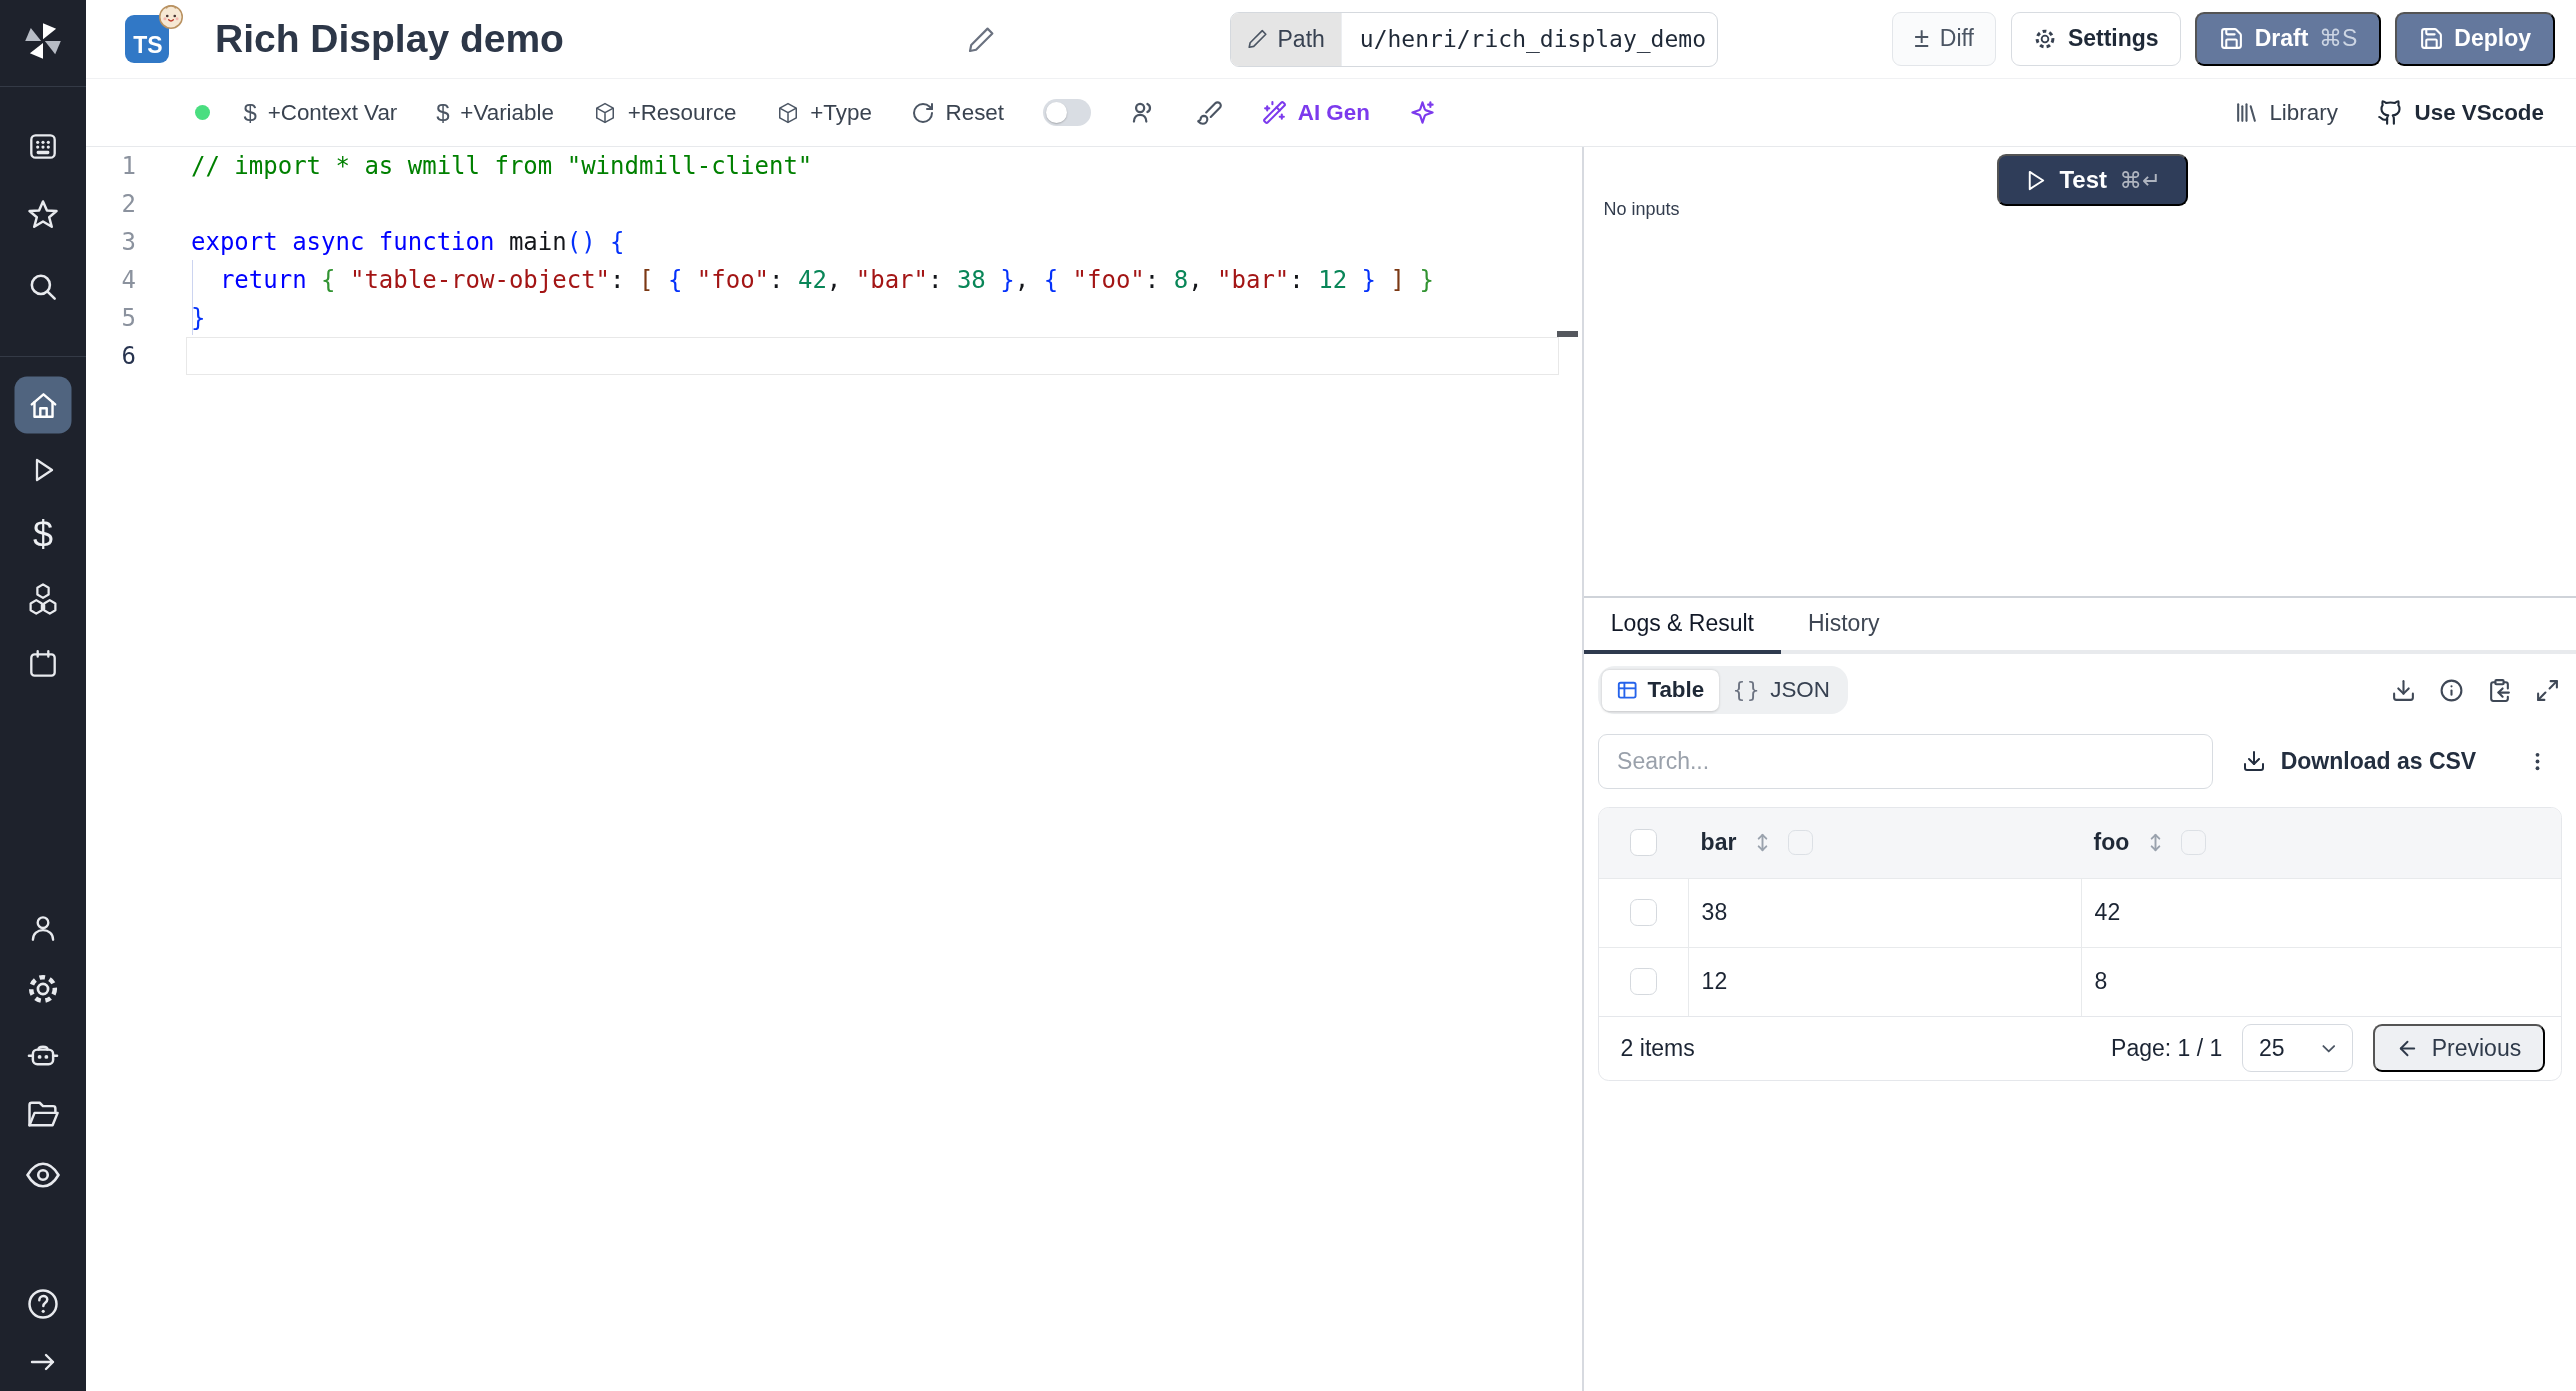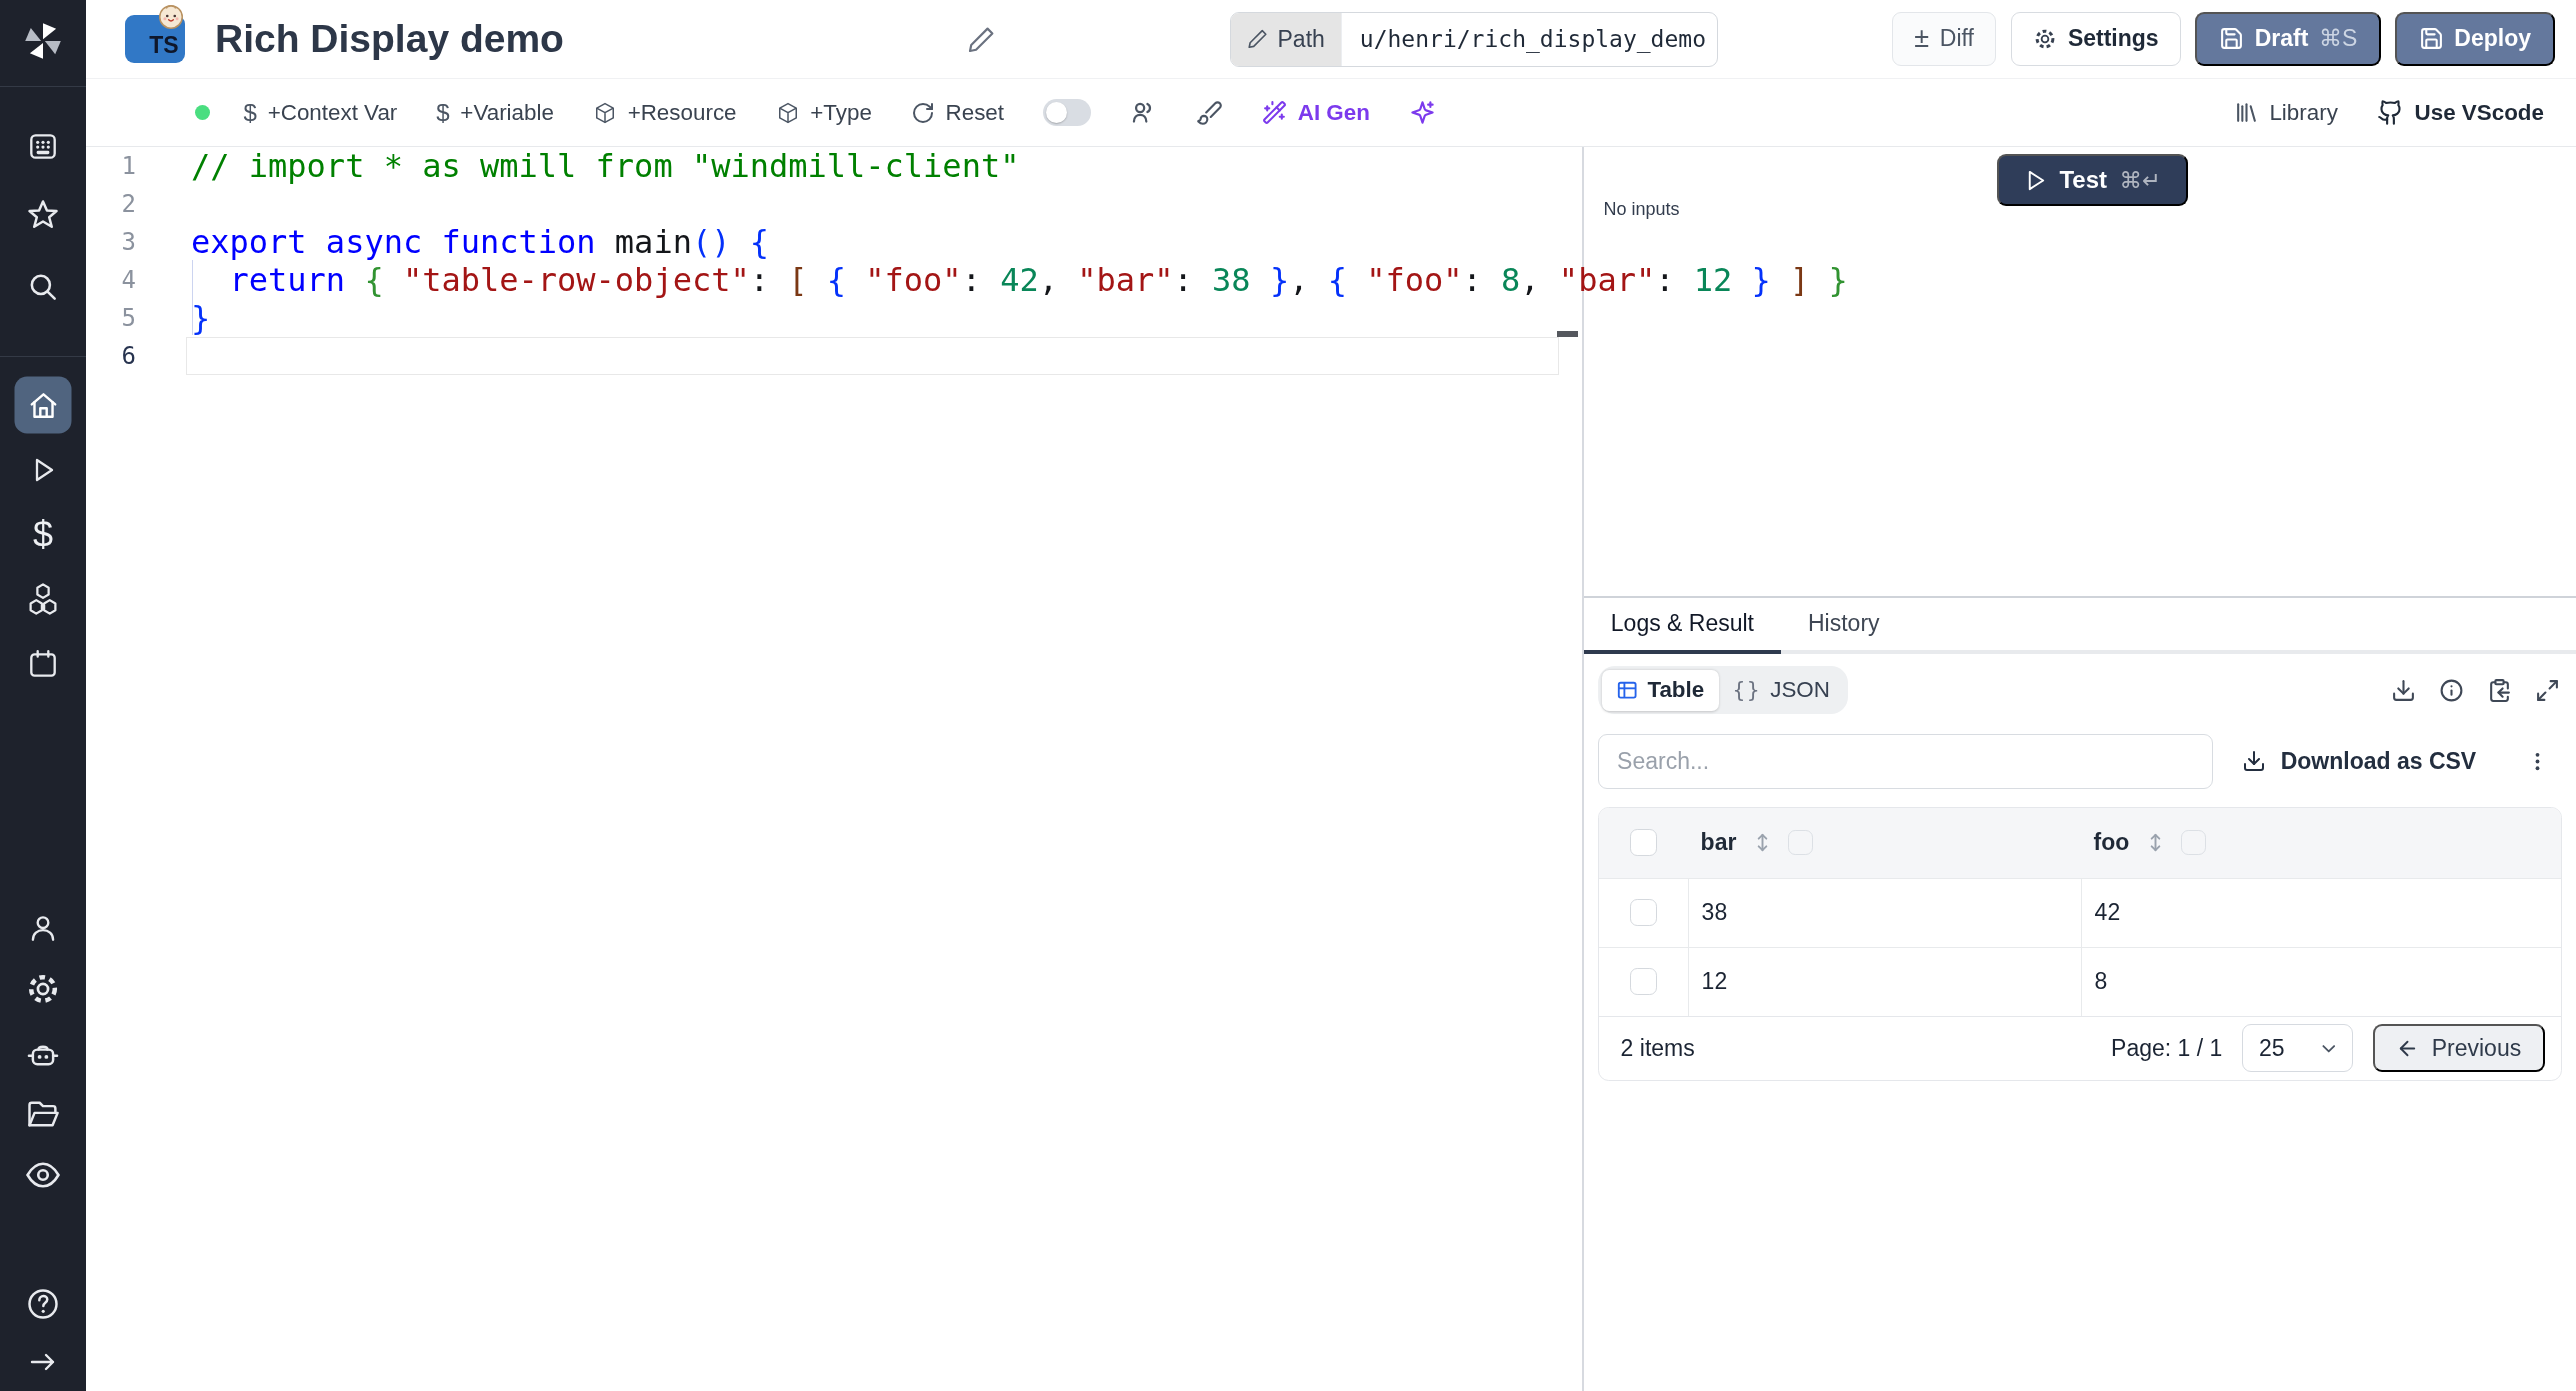--- a/index.html
+++ b/index.html
@@ -14,21 +14,21 @@
   .sb-div { position:absolute; left:0; width:100%; height:0.9px; background:#343a46; }
   .sb-active { width:57px; height:57px; background:#50647f; border-radius:12.5px; }
   .sb-dollar { font-size:36px; font-weight:500; color:#eef0f3; }
 
   
   .main { flex:1; display:flex; flex-direction:column; min-width:0; }
 
   
   .header { height:79px; position:relative; display:flex; align-items:center; padding-left:39px; border-bottom:0.9px solid #f0f1f3; background:#fff; }
   .ts-wrap { position:relative; width:48px; height:48px; flex:none; }
-  .ts-badge { width:60px; height:48px; background:#3178c6; border-radius:9px; color:#0f172a; font-weight:bold; font-size:23px; display:flex; align-items:flex-end; justify-content:flex-end; padding:0 6.3px 4.5px 0; }
+  .ts-badge { width:44px; height:48px; background:#3178c6; border-radius:9px; color:#ffffff; font-weight:bold; font-size:23px; display:flex; align-items:flex-end; justify-content:flex-end; padding:0 6.3px 4.5px 0; }
   .ts-emoji { position:absolute; top:-14.3px; right:-12.5px; }
   .page-title { font-size:39px; font-weight:600; color:#2d3748; margin-left:42px; white-space:nowrap; }
   .hdr-pencil { position:absolute; left:881px; top:25px; color:#6b7280; }
   .path-pill { position:absolute; left:1144px; top:11.6px; height:55px; width:488px; border:1.8px solid #d5d9de; border-radius:9px; display:flex; align-items:stretch; overflow:hidden; background:#fff; }
   .path-label { background:#e5e5e5; display:flex; align-items:center; gap:9px; padding:0 16px; font-size:23px; color:#374151; border-right:0.9px solid #eceef1; }
   .path-value { display:flex; align-items:center; padding:0 18px; font-family:"DejaVu Sans Mono", monospace; font-size:23px; color:#1f2937; white-space:nowrap; }
   .hdr-actions { position:absolute; right:21.5px; top:11.6px; display:flex; gap:14.3px; }
   .btn { height:54px; border-radius:9px; display:flex; align-items:center; gap:10.7px; font-size:23px; padding:0 21.5px; white-space:nowrap; cursor:pointer; }
   .btn-ghost { border:1.8px solid #e3e6ea; background:#fafbfc; color:#4b5563; }
   .btn-white { border:1.8px solid #d8dce1; background:#fff; color:#1f2937; font-weight:600; }
@@ -47,21 +47,21 @@
   .tb-purple { color:#7c3aed; font-weight:600; }
   .tb-right { margin-left:auto; display:flex; gap:39px; align-items:center; }
   .vscode-label { font-weight:700; color:#1f2937; }
 
   
   .content { flex:1; display:flex; min-height:0; }
   .editor { width:1496px; flex:none; position:relative; background:#fff; font-family:"DejaVu Sans Mono", monospace; }
   .code-row { display:flex; height:38px; align-items:center; position:relative; }
   .ln { width:50px; text-align:right; font-size:24px; color:#8b929e; flex:none; }
   .code-row.current .ln { color:#27334f; }
-  .code-text { padding-left:55px; font-size:32px; white-space:pre; }
+  .code-text { padding-left:55px; font-size:24px; white-space:pre; }
   .tok-comment{color:#008000} .tok-kw{color:#0000ff} .tok-str{color:#a31515}
   .tok-num{color:#098658} .tok-plain{color:#14161a} .tok-fn{color:#14161a}
   .tok-b1{color:#0431fa} .tok-b2{color:#319331} .tok-b3{color:#7b3814}
   .code-row.current::after { content:''; position:absolute; left:100px; right:23px; top:0; bottom:0; border:1.8px solid #e8e8e8; }
   .indent-guide { position:absolute; left:106px; top:113px; height:75px; width:0.9px; background:#ccd4f0; }
   .scroll-mark { position:absolute; right:3.6px; top:184px; width:21.5px; height:6.3px; background:#55585e; }
   .v-split { width:1.8px; background:#d7dae0; flex:none; }
 
   
   .right { flex:1; display:flex; flex-direction:column; min-width:0; background:#fff; }

